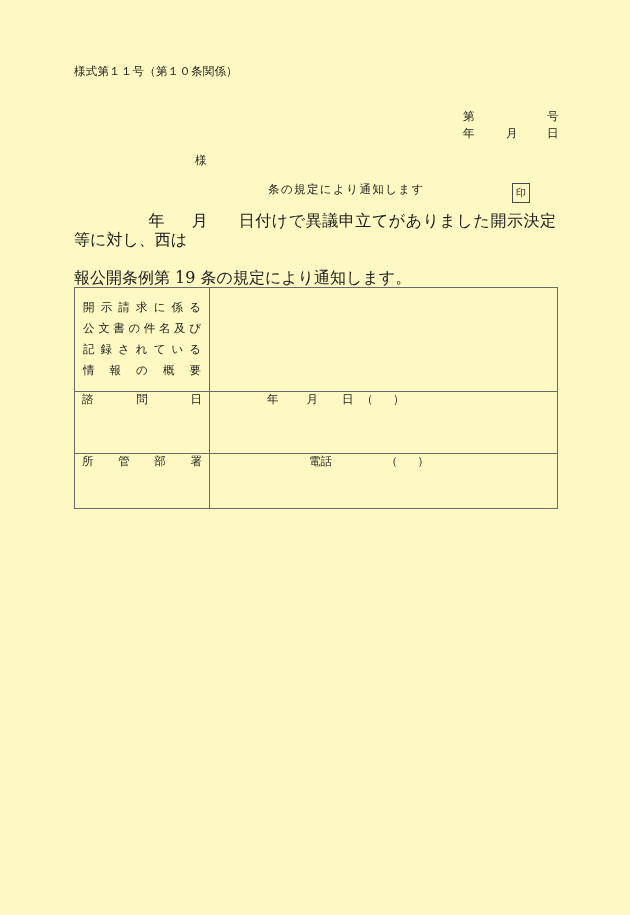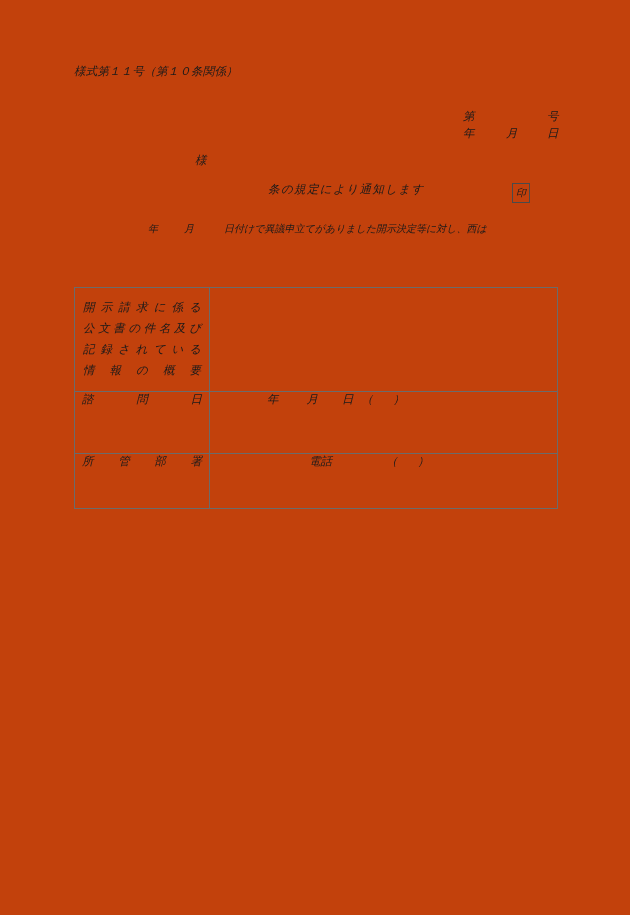--- a/index.html
+++ b/index.html
@@ -8,23 +8,22 @@
     background: #ffffff;
   }
   body {
     font-family: "DejaVu Serif", "Liberation Serif", serif;
     color: #1a1a1a;
   }
   #page {
     position: relative;
     width: 630px;
     height: 915px;
-    background: #c2410c;
+    background: #fef9c3;
     overflow: hidden;
-    font-style: italic;
   }
 
   
   .t {
     position: absolute;
     white-space: nowrap;
     font-size: 11.5px;
     line-height: 1;
     letter-spacing: 0.2px;
   }
@@ -86,23 +85,23 @@
     border: 1px solid #4a4a4a;
     font-size: 10px;
     line-height: 17px;
     text-align: center;
   }
 
   
   #body-text {
     position: absolute;
     left: 74px;
-    top: 219px;
+    top: 211px;
     width: 482px;
-    font-size: 10px;
+    font-size: 16px;
     line-height: 19px;
     text-align: justify;
     text-justify: inter-character;
   }
   #body-text .indent { display: inline-block; width: 74px; }
   #body-text .gap-s  { display: inline-block; width: 26px; }
   #body-text .gap-m  { display: inline-block; width: 30px; }
 
   
   #form-table {
@@ -192,20 +191,21 @@
 
   <div class="t" id="issuer-line">条の規定により通知します</div>
 
   <div id="seal-box">
     <span>印</span>
   </div>
 
   <div id="body-text">
     <span class="indent"></span><span>年</span><span class="gap-s"></span><span>月</span><span class="gap-m"></span><span>日付けで異議申立てがありました開示決定等に対し、西は</span><br>
     <br>
+    <span>報公開条例第 19 条の規定により通知します。</span>
   </div>
 
   <table id="form-table">
     <tbody>
       <tr class="row1">
         <td class="label">
           <div class="label-block">
             <div class="jline">
               <span>開</span>
               <span>示</span>

